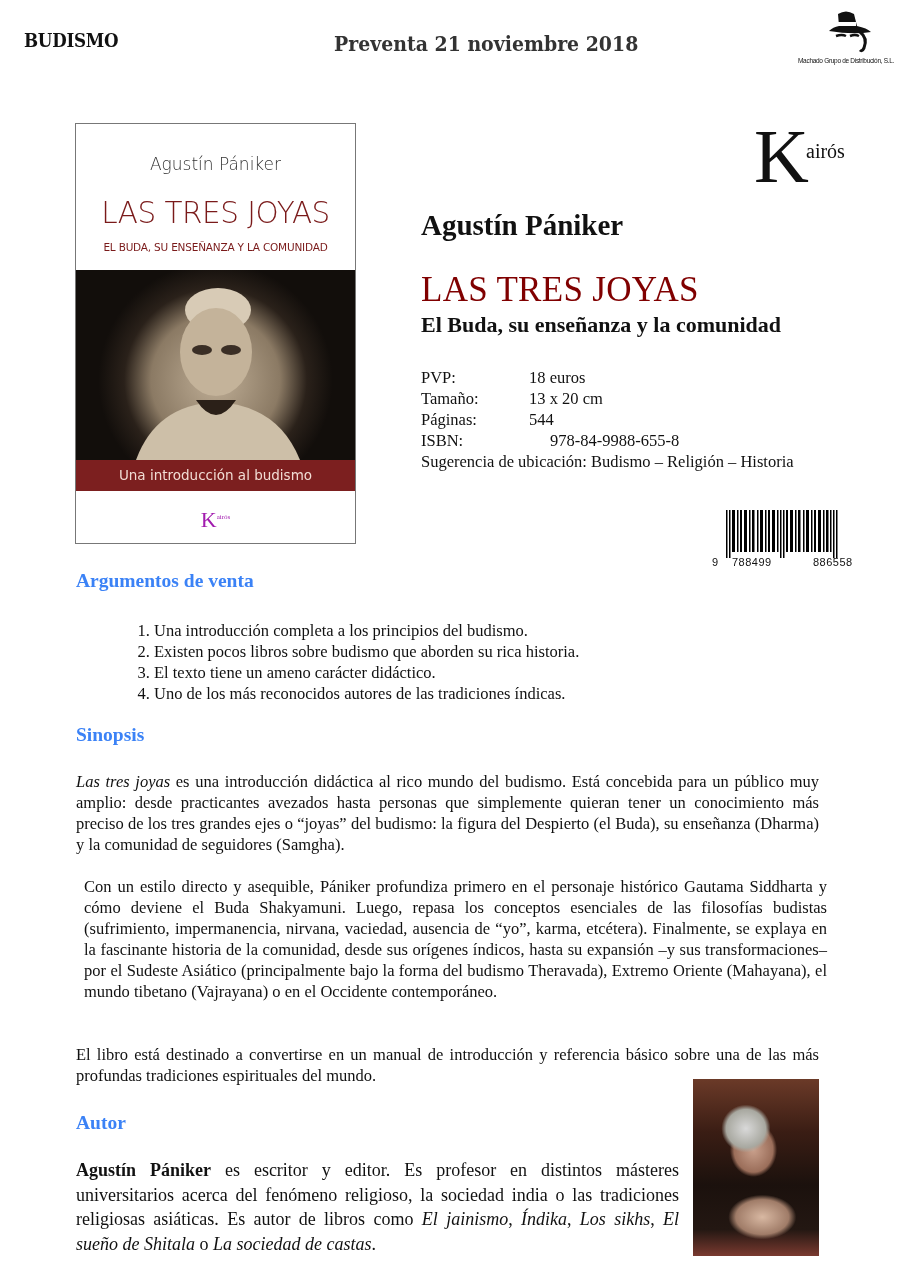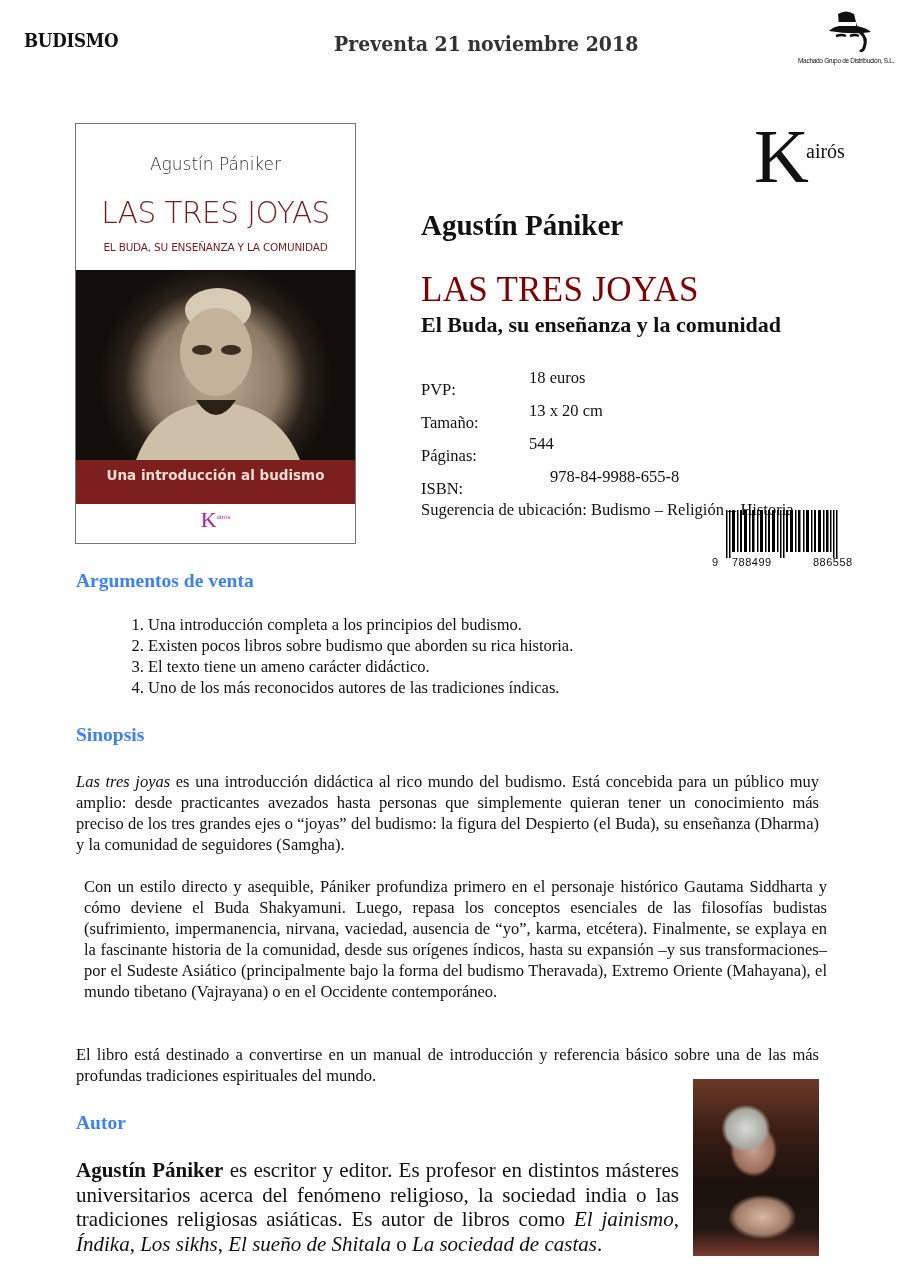--- a/index.html
+++ b/index.html
@@ -21,60 +21,60 @@
            background: #fff; overflow: hidden; box-sizing: border-box; }
   .cover .c-author { position: absolute; left: 0; right: 0; top: 30px; text-align: center;
                      font-family: "DejaVu Sans", sans-serif; font-size: 17px; color: #333; font-weight: 300; }
   .cover .c-title { position: absolute; left: 0; right: 0; top: 70px; text-align: center;
                     font-family: "DejaVu Sans", sans-serif; font-size: 31px; color: #7a1a1a;
                     letter-spacing: -0.5px; font-weight: 300; transform: scaleX(0.95); }
   .cover .c-sub { position: absolute; left: 0; right: 0; top: 117px; text-align: center;
                   font-family: "DejaVu Sans", sans-serif; font-size: 10.5px; color: #7a1a1a; letter-spacing: -0.2px; }
   .cover .c-photo { position: absolute; left: 0; right: 0; top: 146px; height: 190px;
                     background: radial-gradient(ellipse 42% 62% at 50% 58%, #bfae96 0%, #8b7a64 55%, #2a211a 78%, #120e0b 100%); }
-  .cover .c-band { position: absolute; left: 0; right: 0; top: 336px; height: 44px; background: #7c1f1f;
+  .cover .c-band { position: absolute; left: 0; right: 0; top: 336px; height: 31px; background: #7c1f1f;
                    color: #f2dcd4; text-align: center; line-height: 31px;
-                   font-family: "DejaVu Sans", sans-serif; font-size: 13.5px; font-weight: 700; }
+                   font-family: "DejaVu Sans", sans-serif; font-size: 13.5px; font-weight: 400; }
   .cover .c-logo { position: absolute; left: 0; right: 0; top: 383px; text-align: center;
                    font-family: "Liberation Serif", serif; font-size: 22px; color: #a21caf; }
   .cover .c-logo small { font-size: 7px; vertical-align: 8px; }
 
   
   .kairos { left: 754px; top: 118px; font-family: "Liberation Serif", serif; color: #111; }
   .kairos .k { font-size: 76px; line-height: 76px; }
   .kairos .rest { font-size: 20px; position: absolute; left: 52px; top: 22px; }
 
   
   .t-author { left: 421px; top: 209px; font-weight: bold; font-size: 29px; }
   .t-title  { left: 421px; top: 270px; font-size: 35px; color: #800000; letter-spacing: 0.3px; }
   .t-sub    { left: 421px; top: 312px; font-weight: bold; font-size: 22px; }
 
   .specs { left: 421px; top: 367px; font-size: 16.5px; line-height: 21px; }
   .specs .row { display: flex; }
-  .specs .lbl { width: 108px; margin-top: 12px; }
+  .specs .lbl { width: 108px; }
   .specs .row.isbn .val { padding-left: 4px; margin-left: 17px; }
 
   .barcode { left: 712px; top: 510px; width: 130px; height: 60px; }
   .barcode .bars { position: absolute; left: 14px; top: 0; width: 112px; height: 48px; display: flex; align-items: stretch; }
   .barcode .nums { position: absolute; left: 0; top: 46px; font-family: "Liberation Sans", sans-serif; font-size: 11px; width: 130px; }
 
   
   .h-sec { font-weight: bold; font-size: 19.5px; color: #3b82f6; }
   .h-arg { left: 76px; top: 570px; }
-  .args { left: 130px; top: 614px; font-size: 16.5px; line-height: 21px; margin: 0; padding-left: 18px; }
+  .args { left: 130px; top: 614px; font-size: 16.5px; line-height: 21px; margin: 6px; padding-left: 18px; }
   .args li { padding-left: 0; }
   .h-sin { left: 76px; top: 724px; }
 
   .para { left: 76px; width: 743px; font-size: 16.5px; line-height: 21px; text-align: justify; margin: 0; }
   .p1 { top: 771px; }
   .p2 { top: 876px; margin-left: 8px; }
   .p3 { top: 1044px; }
 
   .h-aut { left: 76px; top: 1112px; }
-  .p-aut { left: 76px; top: 1158px; width: 603px; font-size: 21px; line-height: 24.5px; text-align: justify; margin: 0; }
+  .p-aut { left: 76px; top: 1158px; width: 603px; font-size: 18px; line-height: 24.5px; text-align: justify; margin: 0; }
 
   .author-photo { left: 693px; top: 1079px; width: 126px; height: 177px;
                   background:
                     radial-gradient(ellipse 26% 18% at 42% 28%, #d9d9d9 0%, #a8a8a0 60%, transparent 75%),
                     radial-gradient(ellipse 22% 18% at 48% 40%, #c9a08c 0%, #9b6e5a 70%, transparent 85%),
                     radial-gradient(ellipse 30% 14% at 55% 78%, #d8b8a2 0%, #a07c68 70%, transparent 90%),
                     linear-gradient(180deg, #6b3a28 0%, #3a1d14 30%, #1b110d 60%, #231712 85%, #7a3a30 100%); }
 </style>
 </head>
 <body>

